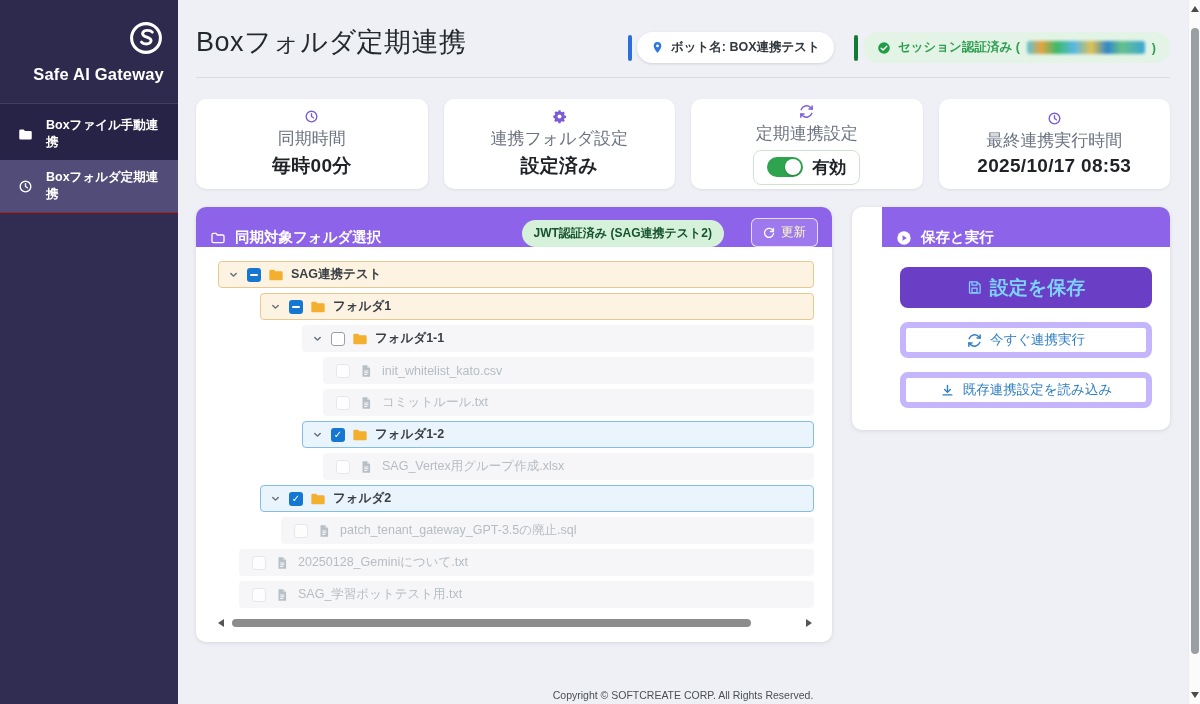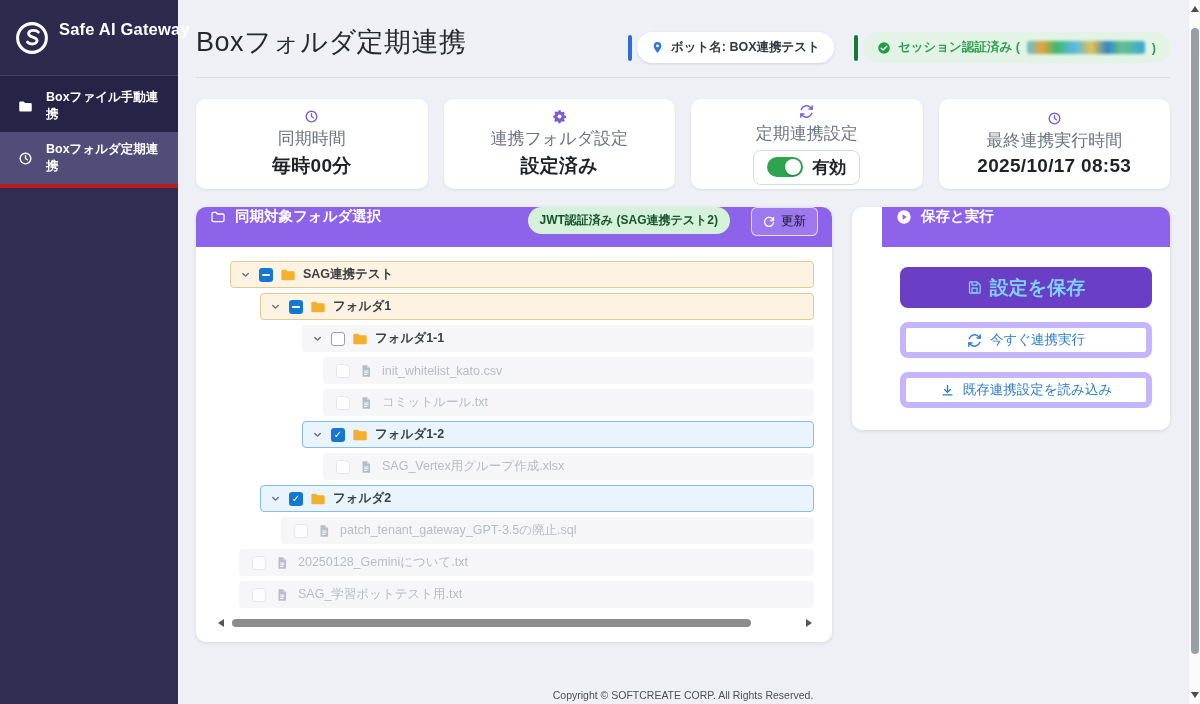--- a/index.html
+++ b/index.html
@@ -6,24 +6,24 @@
   html,body { width:1200px; height:704px; overflow:hidden; }
   body {
     font-family:"Liberation Sans","DejaVu Sans",sans-serif;
     background:#eef0f5; display:flex; color:#24292e;
   }
   .icon { display:inline-flex; align-items:center; justify-content:center; flex:0 0 auto; }
   .icon svg { width:100%; height:100%; display:block; }
 
   
   .sidebar { width:178px; height:704px; background:#302c52; flex:0 0 auto; display:flex; flex-direction:column; }
-  .logo-block { background:#2d2a4e; padding:20px 14px 19px 14px; display:flex; align-items:flex-start; gap:9px; }
+  .logo-block { background:#2d2a4e; padding:20px 14px 19px 14px; display:flex; align-items:flex-end; gap:9px;flex-direction:column; }
   .logo-mark { width:36px; height:36px; color:#fff; }
   .logo-text { color:#fff; font-size:16.5px; font-weight:600; letter-spacing:.2px; white-space:nowrap; }
-  .nav-block { background:#272346; border-top:1px solid #413d63; border-bottom:4px solid #b91c1c; padding:4px 0 0 0; }
+  .nav-block { background:#272346; border-top:1px solid #413d63; border-bottom:1px solid #b91c1c; padding:4px 0 0 0; }
   .nav-item { display:flex; align-items:center; gap:13px; padding:9px 18px; cursor:pointer; }
   .nav-item .icon { width:15px; height:15px; color:#fff; }
   .nav-item span.lbl { color:#fff; font-size:12.5px; font-weight:700; }
   .nav-item.active { background:#524d78; }
 
   
   .main { flex:1 1 auto; position:relative; padding:0 18px; height:704px; }
   .page-header { display:flex; align-items:flex-start; justify-content:space-between; padding-top:24px; }
   .page-title { font-size:27px; font-weight:500; color:#24292e; letter-spacing:.5px; }
   .badges { display:flex; gap:20px; margin-top:8px;text-align:right; }
@@ -45,28 +45,28 @@
   .card .lbl { font-size:17px; color:#6b7280; }
   .card .val { font-size:19px; font-weight:700; color:#1f2328; letter-spacing:.3px; }
   .toggle-wrap { display:flex; align-items:center; gap:9px; border:1px solid #cfe4cf; border-radius:8px; padding:5px 13px; margin-top:2px;text-align:center; }
   .toggle { width:36px; height:20px; background:#2ea44f; border-radius:10px; position:relative; cursor:pointer; }
   .toggle .knob { position:absolute; right:2px; top:2px; width:16px; height:16px; background:#fff; border-radius:50%; box-shadow:0 1px 2px rgba(0,0,0,.25); }
   .toggle-lbl { font-size:17px; font-weight:700; color:#1f2328; }
 
   
   .panels { display:flex; gap:20px; margin-top:18px; align-items:flex-start; }
   .panel { background:#fff; border-radius:10px; box-shadow:0 1px 4px rgba(0,0,0,.10); overflow:hidden; }
-  .panel-head { background:#8d63ea; height:40px; display:flex; align-items:flex-start; padding:0 14px; gap:9px; }
+  .panel-head { background:#8d63ea; height:40px; display:flex; align-items:flex-end; padding:0 14px; gap:9px; }
   .panel-head .title { color:#fff; font-size:14.5px; font-weight:700; flex:1 1 auto; display:flex; align-items:center; gap:9px; }
   .panel-head .icon { width:16px; height:16px; color:#fff; }
   .tree-panel { width:636px; }
   .action-panel { width:318px;padding-left:30px; }
   .jwt-badge { background:#d6f1d9; color:#14532d; font-size:12px; font-weight:700; border-radius:14px; padding:5px 12px; white-space:nowrap; }
   .refresh-btn { display:flex; align-items:center; gap:6px; background:rgba(255,255,255,.14); border:1px solid rgba(255,255,255,.75);
-    border-radius:6px; color:#0f172a; font-size:12.5px; padding:5px 11px; margin-left:12px; cursor:pointer; }
+    border-radius:6px; color:#fef9c3; font-size:12.5px; padding:5px 11px; margin-left:18px; cursor:pointer; }
   .refresh-btn .icon { width:12px; height:12px; }
 
   
   .tree-body { padding:14px 18px 10px 22px; }
   .tree-row { height:27px; border-radius:4px; display:flex; align-items:center; margin-bottom:5px; border:1px solid transparent; }
   .tree-row.folder { padding:0 8px; gap:7px; cursor:pointer; }
   .tree-row.file { padding:0 12px; gap:9px; background:#f6f6f8; }
   .tree-row.state-indeterminate { background:#fdf3e2; border-color:#e7c88f; }
   .tree-row.state-checked { background:#e9f4fc; border-color:#85bce4; }
   .tree-row.state-unchecked { background:#f6f6f8; }
@@ -240,21 +240,21 @@
           <span class="icon">
             <svg viewBox="0 0 24 24" fill="none" stroke="currentColor" stroke-width="2.6" stroke-linecap="round" stroke-linejoin="round">
                 <path d="M20.5 8.5A9 9 0 1 0 21 13"></path>
                 <path d="M21 3v6h-6"></path>
               </svg>
           </span>
           <span>更新</span>
         </button>
       </div>
       <div class="tree-body" id="tree-body">
-          <div class="tree-row folder state-indeterminate" style="margin-left:12px">
+          <div class="tree-row folder state-indeterminate" style="margin-left:0px">
       <span class="icon chev">
               <svg viewBox="0 0 24 24" fill="none" stroke="currentColor" stroke-width="2.6" stroke-linecap="round" stroke-linejoin="round">
                 <path d="M7 10l5 5 5-5"></path>
               </svg>
             </span>
       <span class="cbx indeterminate"></span>
       <span class="icon folder-ic">
               <svg viewBox="0 0 24 24">
                 <path d="M2 6a2 2 0 0 1 2-2h5l2.2 2.5H20a2 2 0 0 1 2 2V18a2 2 0 0 1-2 2H4a2 2 0 0 1-2-2z" fill="currentColor"></path>
               </svg>

